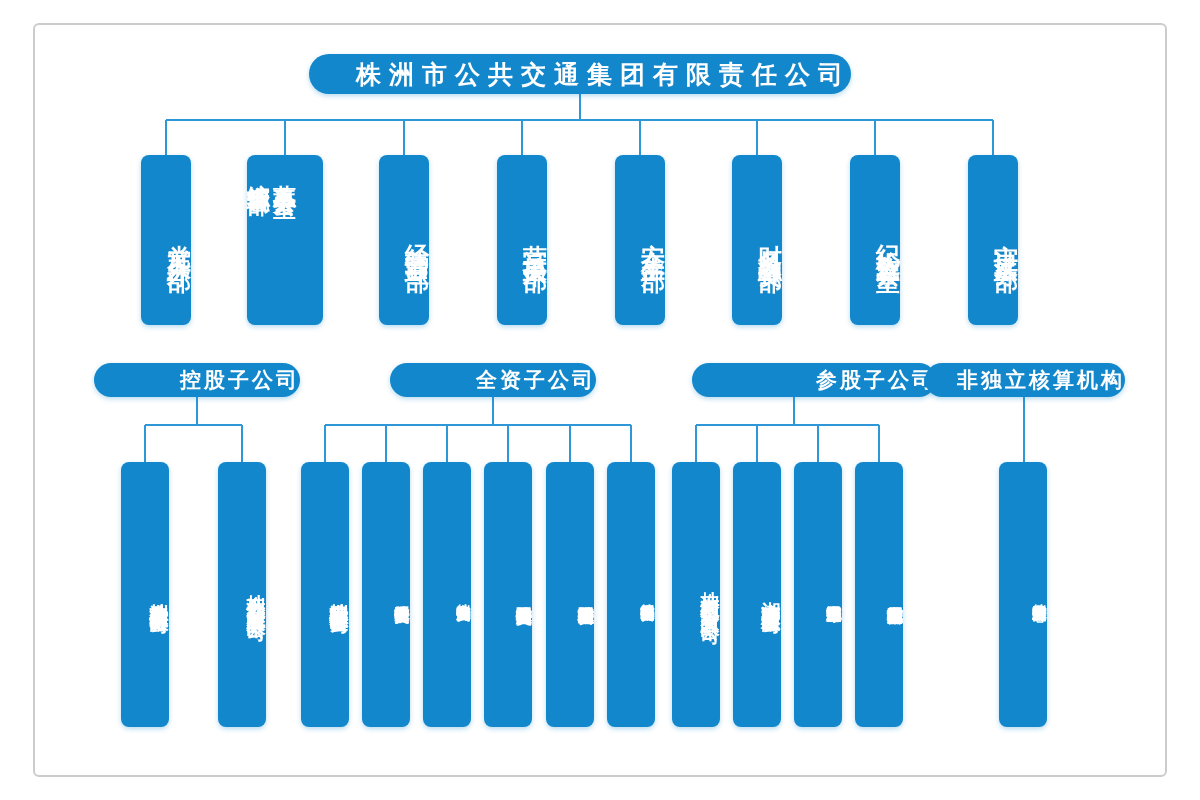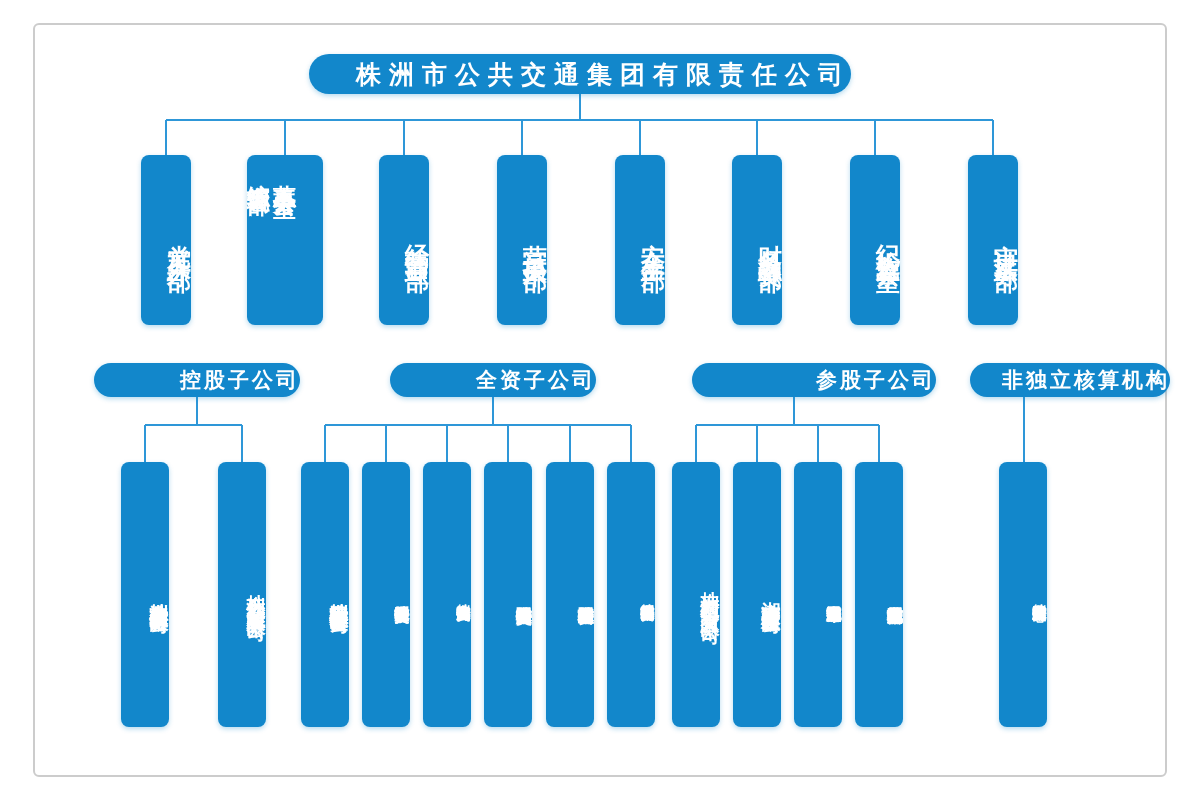--- a/index.html
+++ b/index.html
@@ -82,21 +82,21 @@
 
 <div class="node group-pill" style="left:94px;width:206px">
   <span>控股子公司</span>
 </div>
 <div class="node group-pill" style="left:390px;width:206px">
   <span>全资子公司</span>
 </div>
 <div class="node group-pill" style="left:692px;width:244px">
   <span>参股子公司</span>
 </div>
-<div class="node group-pill" style="left:970px;width:200px">
+<div class="node group-pill" style="left:925px;width:200px">
   <span>非独立核算机构</span>
 </div>
 
 <div class="node company-box" style="left:121px">
   <span class="vspan" style="font-size: 19px; letter-spacing: 1.2px;">株洲公交发展股份有限公司</span>
 </div>
 <div class="node company-box" style="left:218px">
   <span class="vspan" style="font-size: 19px; letter-spacing: 3px;">株洲公交新能源有限公司</span>
 </div>
 

